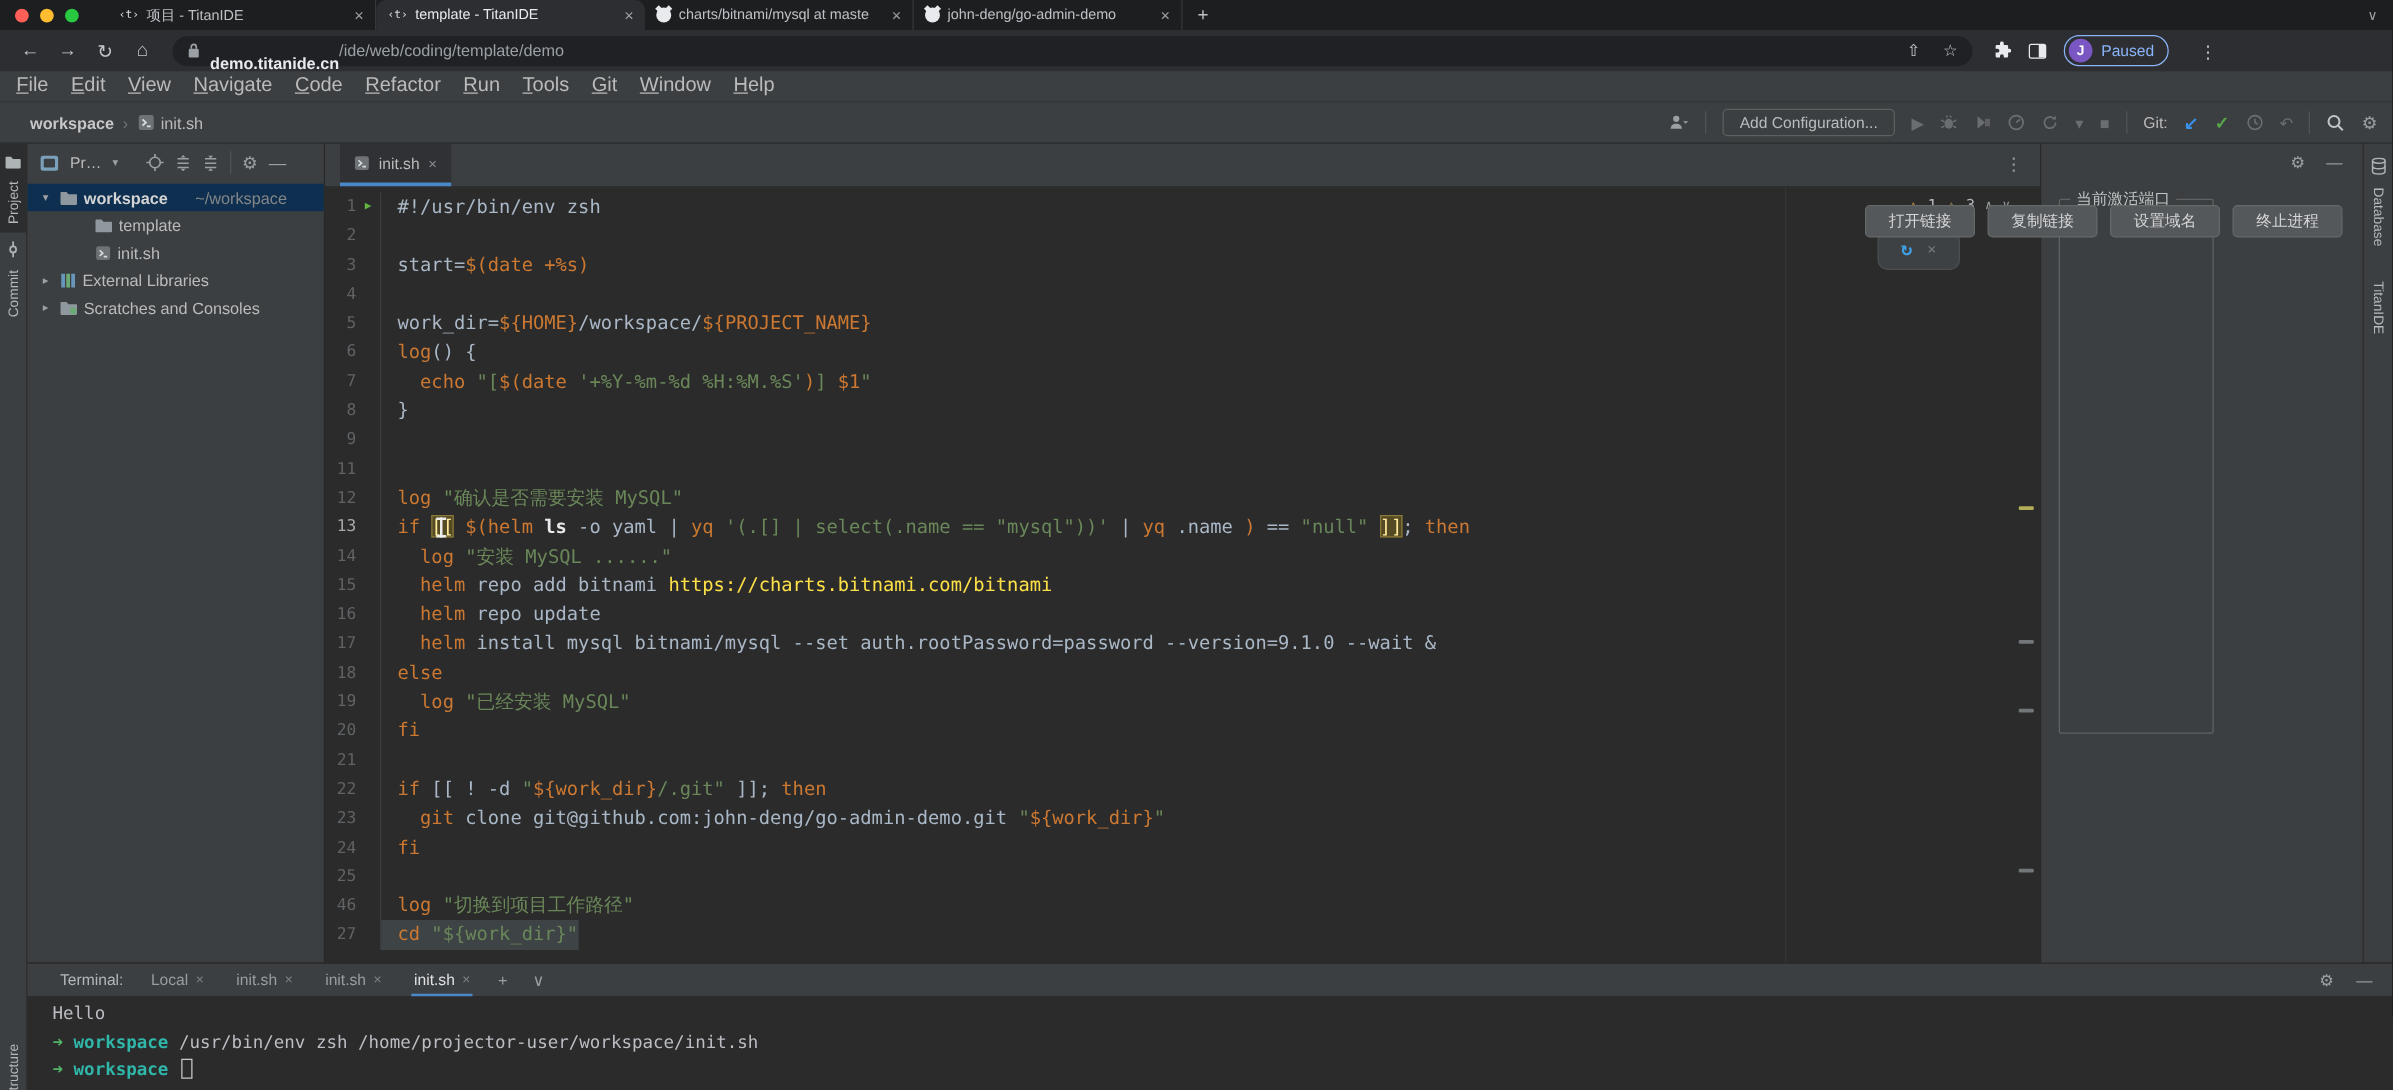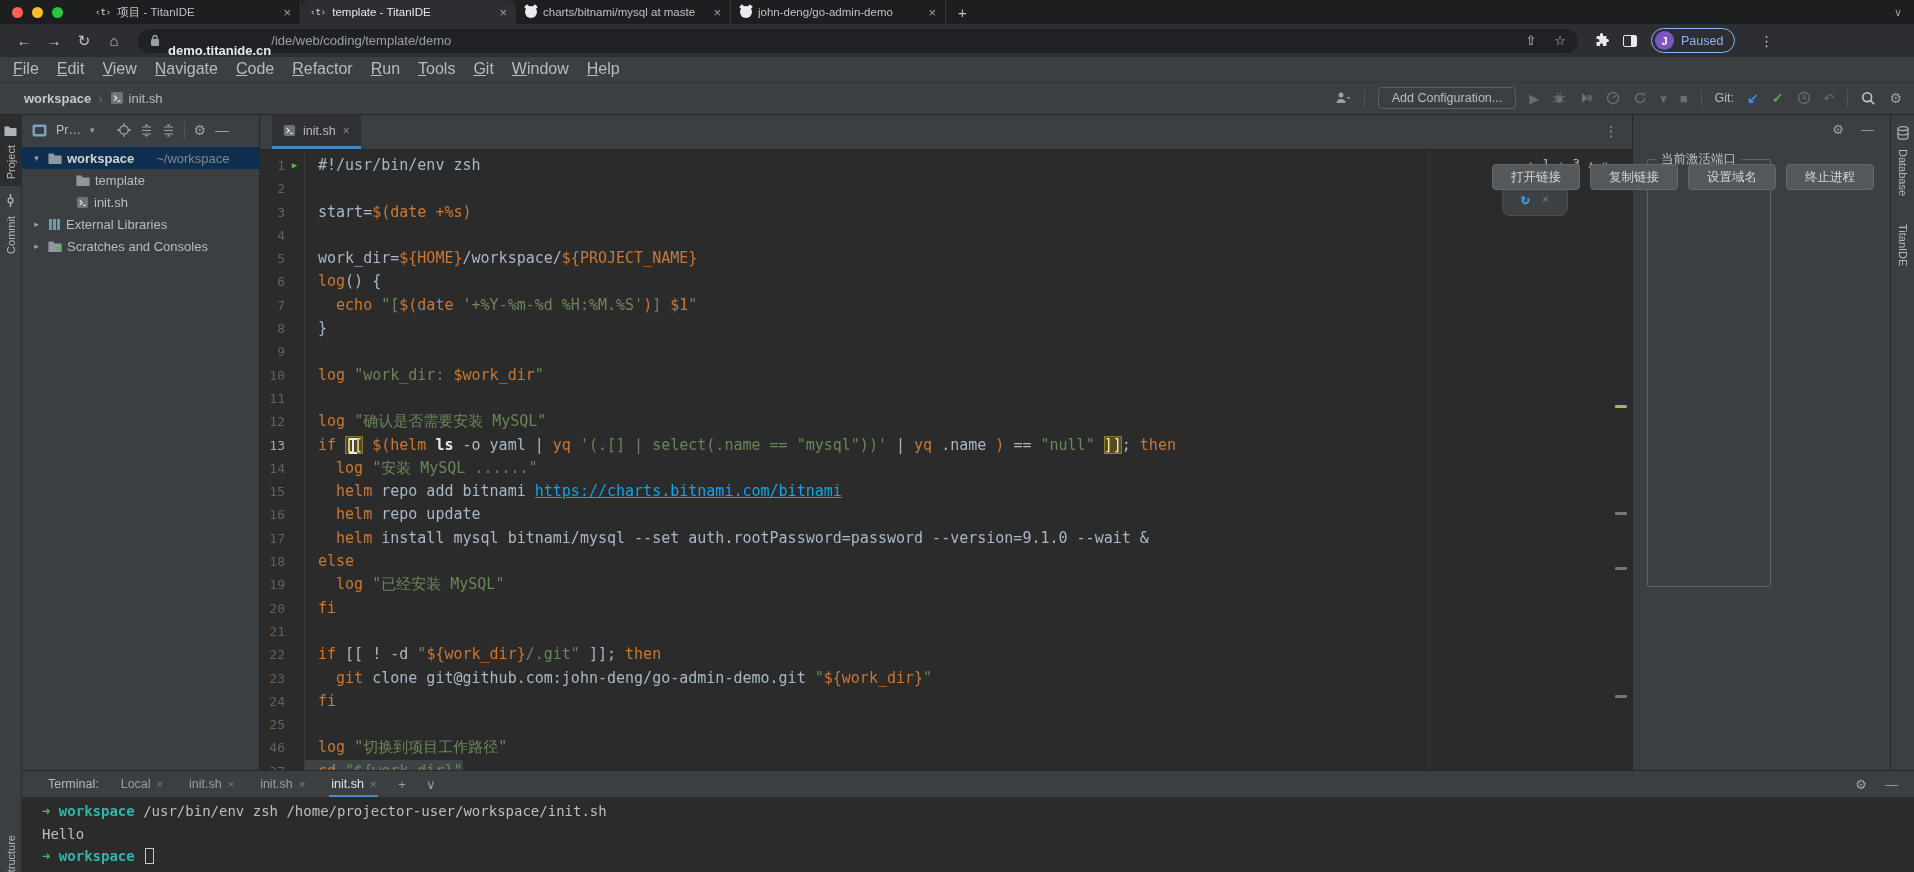--- a/index.html
+++ b/index.html
@@ -88,21 +88,21 @@
   .margin-guide { position:absolute; left:1168px; top:0; bottom:0; width:1px; background:#363636; }
   .cline { display:flex; height:23.3px; white-space:pre; }
   .ln { width:45px; flex:none; display:flex; align-items:center; justify-content:flex-end; padding-right:3px; gap:3px; border-right:1px solid #3a3c3f; }
   .num { min-width:20px; text-align:right; color:#606366; font-size:13px; }
   .num.cur { color:#a8a8a8; }
   .gicon { width:13px; font-size:9px; color:#62b543; text-align:center; }
   .lc { padding-left:13px; color:#a9b7c6; }
   .cline.cut .lc { background:#3e4446; }
   .c-d{color:#a9b7c6} .c-k{color:#cb7832} .c-s{color:#6a8759}
   .c-b{color:#e8eaed;font-weight:700}
-  .c-u{color:#0ea5e9;text-decoration:underline}
+  .c-u{color:#fde047;}
   .c-hl{color:#ffea9c;background:#544a23;box-shadow:inset 0 0 0 1px #8a7a3a;position:relative;}
   .ibeam{position:absolute;left:7px;top:2px;width:2px;height:16px;background:#ececec;}
   .ibeam::before,.ibeam::after{content:"";position:absolute;left:-3px;width:8px;height:2px;background:#ececec;}
   .ibeam::before{top:0}.ibeam::after{bottom:0}
 
   .inspections { position:absolute; top:3px; right:24px; display:flex; align-items:center; gap:8px; font-size:12px; color:#b6b9bb; }
   .warn1 { color:#e8a33d; font-size:12px; }
   .warn2 { color:#a09255; font-size:12px; }
   .insp-chev { color:#9da0a2; font-size:10px; }
   .refresh-widget { position:absolute; top:34px; right:64px; width:66px; height:32px; background:#3e4143; border:1px solid #4b4f51; border-radius:8px; display:flex; align-items:center; justify-content:center; gap:12px; }
@@ -390,21 +390,20 @@
             <div id="ecode-lines">
                 <div class="cline"><span class="ln"><span class="num">1</span><span class="gicon">▶</span></span><span class="lc"><span class="c-d">#!/usr/bin/env zsh</span></span></div>
                 <div class="cline"><span class="ln"><span class="num">2</span><span class="gicon"></span></span><span class="lc"></span></div>
                 <div class="cline"><span class="ln"><span class="num">3</span><span class="gicon"></span></span><span class="lc"><span class="c-d">start=</span><span class="c-k">$(date +%s)</span></span></div>
                 <div class="cline"><span class="ln"><span class="num">4</span><span class="gicon"></span></span><span class="lc"></span></div>
                 <div class="cline"><span class="ln"><span class="num">5</span><span class="gicon"></span></span><span class="lc"><span class="c-d">work_dir=</span><span class="c-k">${HOME}</span><span class="c-d">/workspace/</span><span class="c-k">${PROJECT_NAME}</span></span></div>
                 <div class="cline"><span class="ln"><span class="num">6</span><span class="gicon"></span></span><span class="lc"><span class="c-k">log</span><span class="c-d">() {</span></span></div>
                 <div class="cline"><span class="ln"><span class="num">7</span><span class="gicon"></span></span><span class="lc"><span class="c-d">  </span><span class="c-k">echo</span><span class="c-d"> </span><span class="c-s">"[</span><span class="c-k">$(date</span><span class="c-d"> </span><span class="c-s">'+%Y-%m-%d %H:%M.%S'</span><span class="c-k">)</span><span class="c-s">] </span><span class="c-k">$1</span><span class="c-s">"</span></span></div>
                 <div class="cline"><span class="ln"><span class="num">8</span><span class="gicon"></span></span><span class="lc"><span class="c-d">}</span></span></div>
                 <div class="cline"><span class="ln"><span class="num">9</span><span class="gicon"></span></span><span class="lc"></span></div>
-                <div class="cline"><span class="ln"><span class="num">10</span><span class="gicon"></span></span><span class="lc"><span class="c-k">log</span><span class="c-d"> </span><span class="c-s">"work_dir: </span><span class="c-k">$work_dir</span><span class="c-s">"</span></span></div>
                 <div class="cline"><span class="ln"><span class="num">11</span><span class="gicon"></span></span><span class="lc"></span></div>
                 <div class="cline"><span class="ln"><span class="num">12</span><span class="gicon"></span></span><span class="lc"><span class="c-k">log</span><span class="c-d"> </span><span class="c-s">"确认是否需要安装 MySQL"</span></span></div>
                 <div class="cline"><span class="ln"><span class="num cur">13</span><span class="gicon"></span></span><span class="lc"><span class="c-k">if </span><span class="c-hl">[[<span class="ibeam"></span></span><span class="c-d"> </span><span class="c-k">$(helm</span><span class="c-d"> </span><span class="c-b">ls</span><span class="c-d"> -o yaml | </span><span class="c-k">yq</span><span class="c-d"> </span><span class="c-s">'(.[] | select(.name == "mysql"))'</span><span class="c-d"> | </span><span class="c-k">yq</span><span class="c-d"> .name </span><span class="c-k">)</span><span class="c-d"> == </span><span class="c-s">"null"</span><span class="c-d"> </span><span class="c-hl">]]</span><span class="c-d">; </span><span class="c-k">then</span></span></div>
                 <div class="cline"><span class="ln"><span class="num">14</span><span class="gicon"></span></span><span class="lc"><span class="c-d">  </span><span class="c-k">log</span><span class="c-d"> </span><span class="c-s">"安装 MySQL ......"</span></span></div>
                 <div class="cline"><span class="ln"><span class="num">15</span><span class="gicon"></span></span><span class="lc"><span class="c-d">  </span><span class="c-k">helm</span><span class="c-d"> repo add bitnami </span><span class="c-u">https://charts.bitnami.com/bitnami</span></span></div>
                 <div class="cline"><span class="ln"><span class="num">16</span><span class="gicon"></span></span><span class="lc"><span class="c-d">  </span><span class="c-k">helm</span><span class="c-d"> repo update</span></span></div>
                 <div class="cline"><span class="ln"><span class="num">17</span><span class="gicon"></span></span><span class="lc"><span class="c-d">  </span><span class="c-k">helm</span><span class="c-d"> install mysql bitnami/mysql --set auth.rootPassword=password --version=9.1.0 --wait &amp;</span></span></div>
                 <div class="cline"><span class="ln"><span class="num">18</span><span class="gicon"></span></span><span class="lc"><span class="c-k">else</span></span></div>
                 <div class="cline"><span class="ln"><span class="num">19</span><span class="gicon"></span></span><span class="lc"><span class="c-d">  </span><span class="c-k">log</span><span class="c-d"> </span><span class="c-s">"已经安装 MySQL"</span></span></div>
                 <div class="cline"><span class="ln"><span class="num">20</span><span class="gicon"></span></span><span class="lc"><span class="c-k">fi</span></span></div>
@@ -488,20 +487,20 @@
               </span>
             </span>
           <span class="tplus">+</span>
           <span class="tchev">∨</span>
           <span class="thead-right">
             <span>⚙</span>
             <span>—</span>
           </span>
         </div>
         <div class="tbody" id="tbody">
+            <div class="tline"><span class="tc-plain">Hello</span></div>
             <div class="tline"><span class="tc-arrow">➜ </span><span class="tc-host">workspace</span><span class="tc-plain"> /usr/bin/env zsh /home/projector-user/workspace/init.sh</span></div>
-            <div class="tline"><span class="tc-plain">Hello</span></div>
             <div class="tline"><span class="tc-arrow">➜ </span><span class="tc-host">workspace </span><span class="tcursor"></span></div>
           </div>
       </div>
     </div>
   </div>
 </div>
 
 </body></html>

